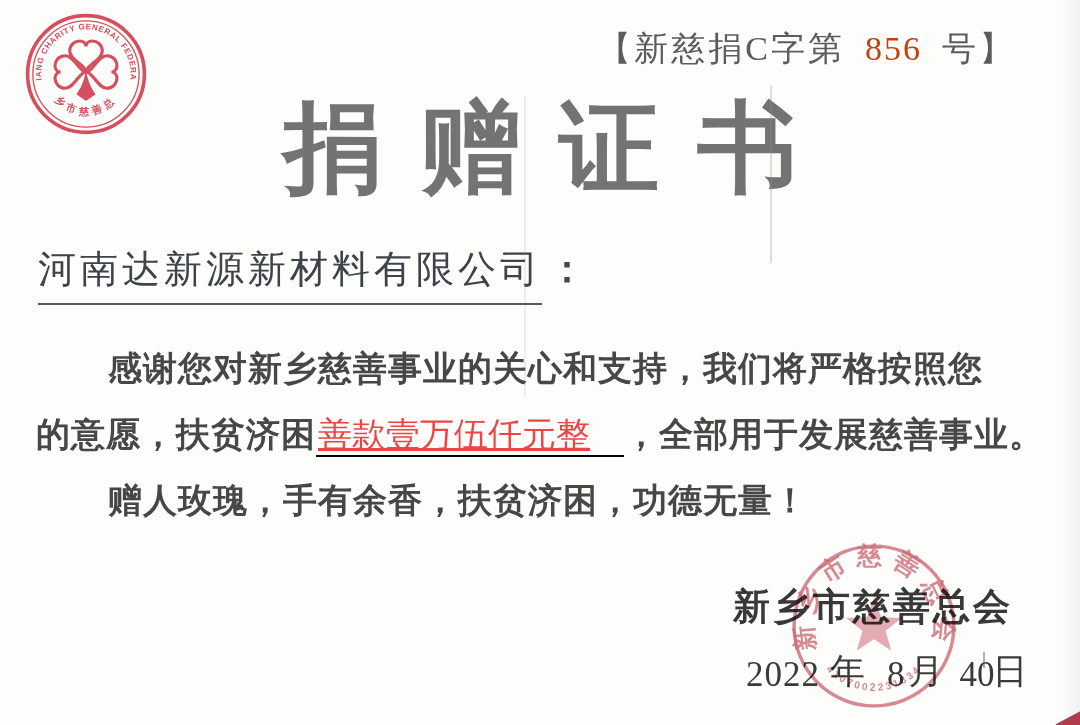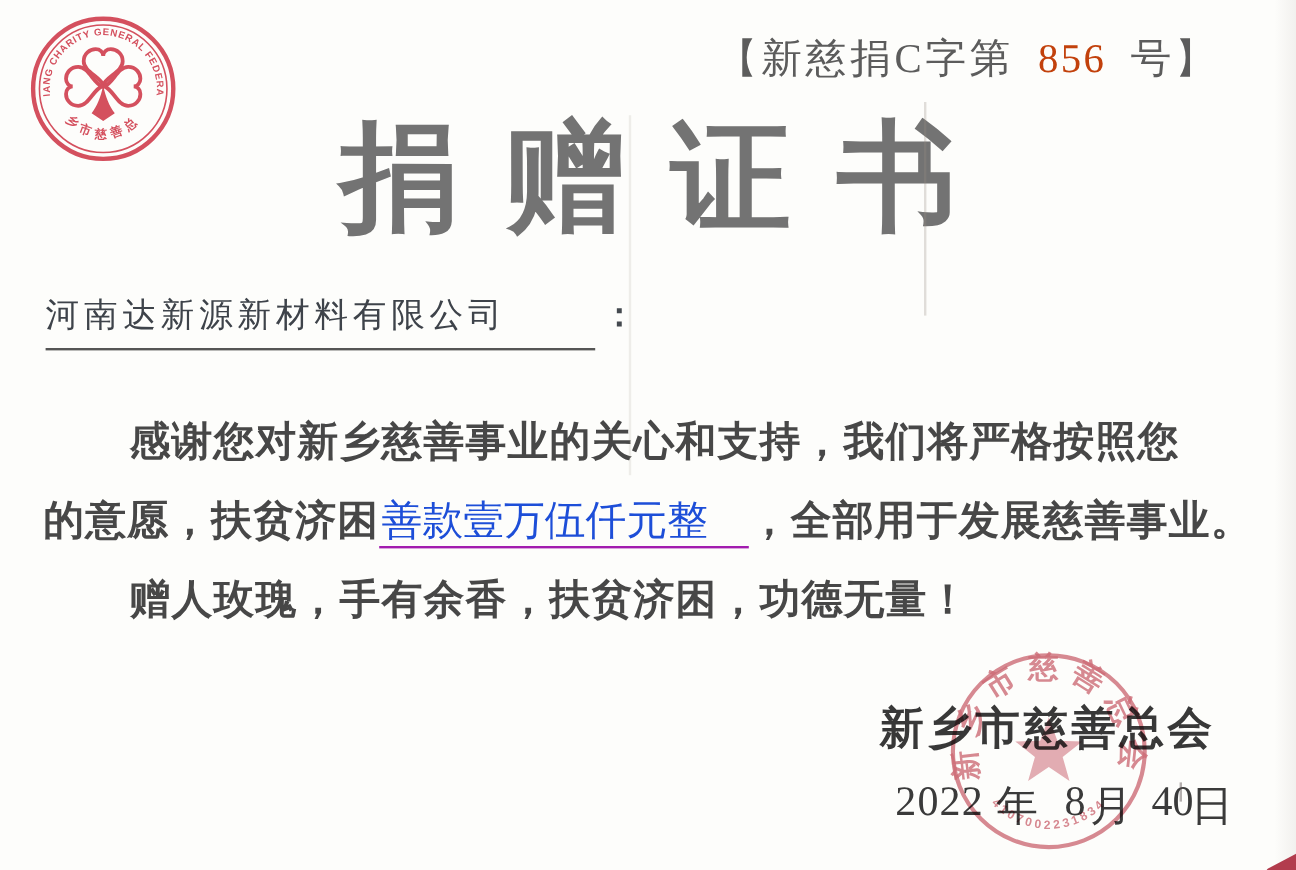--- a/index.html
+++ b/index.html
@@ -20,50 +20,50 @@
   
   .title {
     position:absolute; top:84px; left:0; width:100%;
     text-align:center; font-size:100px; font-weight:bold;
     color:#737373; letter-spacing:38px; text-indent:38px;
     line-height:130px; white-space:nowrap;
   }
   
   .recipient {
     position:absolute; top:244px; left:38px;
-    font-size:28px; color:#3e434a; white-space:nowrap;
+    font-size:38px; color:#3e434a; white-space:nowrap;
   }
   .recipient-name {
     display:inline-block; min-width:458px;
     border-bottom:2px solid #555; padding-bottom:8px;
     letter-spacing:4px;
   }
   .recipient-colon { margin-left:6px; font-weight:bold; color:#44494f; }
   
   .body-text {
     position:absolute; top:336px; left:36px; width:1012px;
     font-size:34px; line-height:66px; font-weight:600;
     color:#474747; letter-spacing:1px;
   }
   .body-line { white-space:nowrap; }
   .indent { text-indent:72px; }
   .amount {
-    border-bottom:2px solid #a21caf; padding:0 34px 2px 2px;
-    font-weight:500; color:#1d4ed8; letter-spacing:0;
+    border-bottom:2px solid #000000; padding:0 34px 2px 2px;
+    font-weight:500; color:#ef4444; letter-spacing:0;text-decoration:underline;
   }
   
   .org-name {
     position:absolute; top:582px; left:733px;
     font-size:37px; font-weight:600; color:#383838;
     letter-spacing:3px; white-space:nowrap;
   }
   .date-line {
     position:absolute; top:648px; left:746px;
     font-size:35px; color:#3a3a3a; white-space:nowrap;
-    display:flex; align-items:flex-start;
+    display:flex; align-items:flex-end;
   }
   .date-line .y  { letter-spacing:1px; }
   .date-line .yl { margin:0 22px 0 10px; }
   .date-line .m  { }
   .date-line .ml { margin:0 16px 0 4px; }
   .date-line .d  { margin-right:-2px; }
   
   .seal {
     position:absolute; left:788px; top:537px; width:172px; height:178px;
     mix-blend-mode:multiply; opacity:.85;

